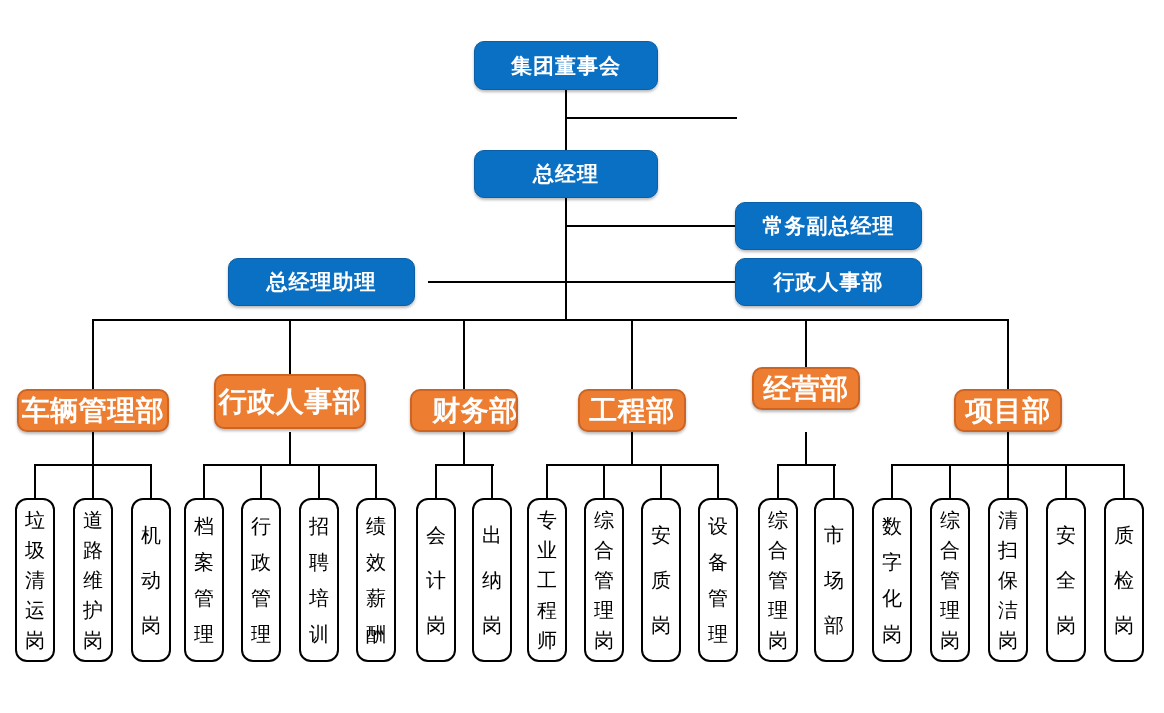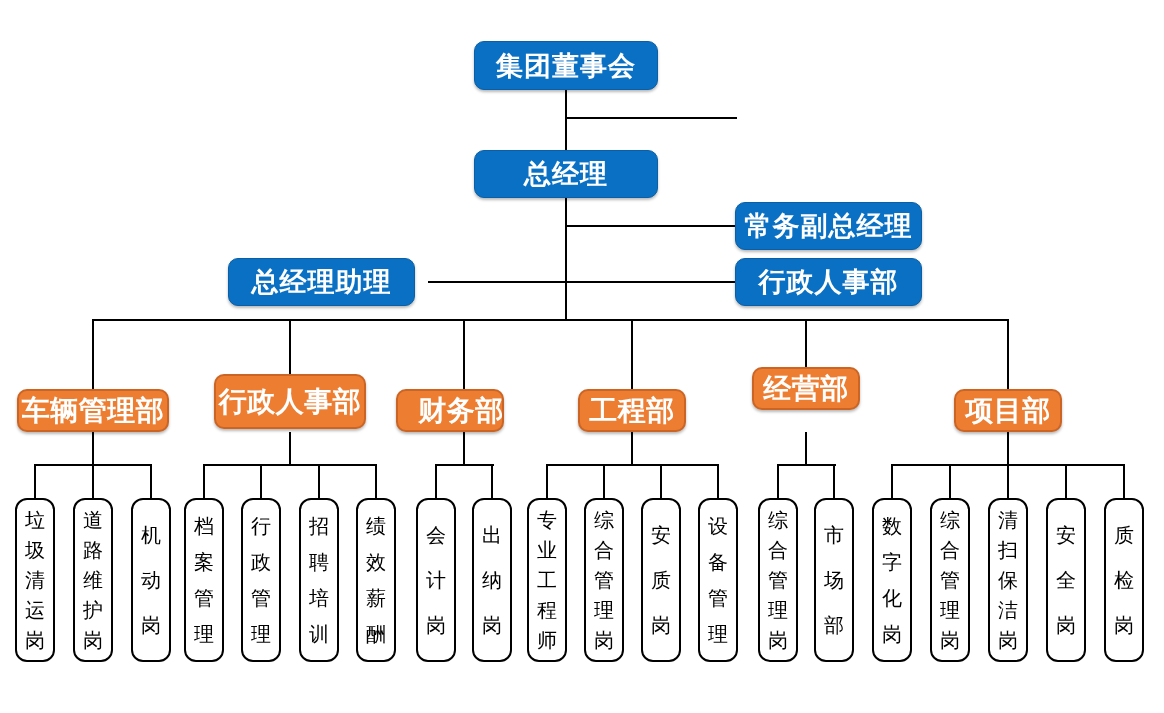--- a/index.html
+++ b/index.html
@@ -23,21 +23,21 @@
     font-weight: 600;
     letter-spacing: 1px;
     border-radius: 10px;
     box-shadow: 0 2px 3px rgba(0,0,0,0.28);
     box-sizing: border-box;
     white-space: nowrap;
   }
   .blue {
     background: #0a70c4;
     border: 1px solid #0a5fa6;
-    font-size: 27px;
+    font-size: 21px;
   }
   .orange {
     background: #ED7D31;
     border: 2px solid #cc6524;
     font-size: 28px;
     letter-spacing: 0.5px;
   }
   .vbox {
     position: absolute;
     width: 40px;
@@ -120,21 +120,21 @@
   <div class="vline" style="left:1123px; top:464px; height:34px;"></div>
 
   <div class="node blue" style="left:474px; top:41px; width:184px; height:49px;">集团董事会</div>
   <div class="node blue" style="left:474px; top:150px; width:184px; height:48px;">总经理</div>
   <div class="node blue" style="left:735px; top:202px; width:187px; height:48px;">常务副总经理</div>
   <div class="node blue" style="left:228px; top:258px; width:187px; height:48px;">总经理助理</div>
   <div class="node blue" style="left:735px; top:258px; width:187px; height:48px;">行政人事部</div>
 
   <div class="node orange" style="left:17px; top:389px; width:152px; height:43px;">车辆管理部</div>
   <div class="node orange" style="left:214px; top:374px; width:152px; height:55px;">行政人事部</div>
-  <div class="node orange" style="left:396px; top:389px; width:108px; height:43px;padding-left:22px;">财务部</div>
+  <div class="node orange" style="left:410px; top:389px; width:108px; height:43px;padding-left:22px;">财务部</div>
   <div class="node orange" style="left:578px; top:389px; width:108px; height:43px;">工程部</div>
   <div class="node orange" style="left:752px; top:367px; width:108px; height:43px;">经营部</div>
   <div class="node orange" style="left:954px; top:389px; width:108px; height:43px;">项目部</div>
 
   <div class="vbox" style="left:15px; top:498px;">
       <span>垃</span>
       <span>圾</span>
       <span>清</span>
       <span>运</span>
       <span>岗</span>

